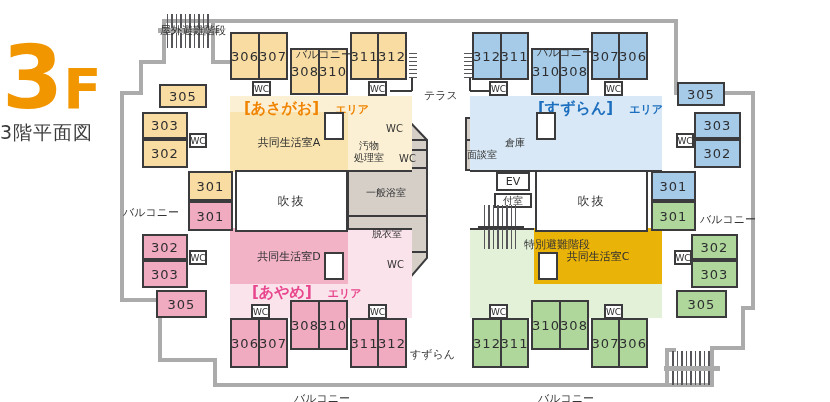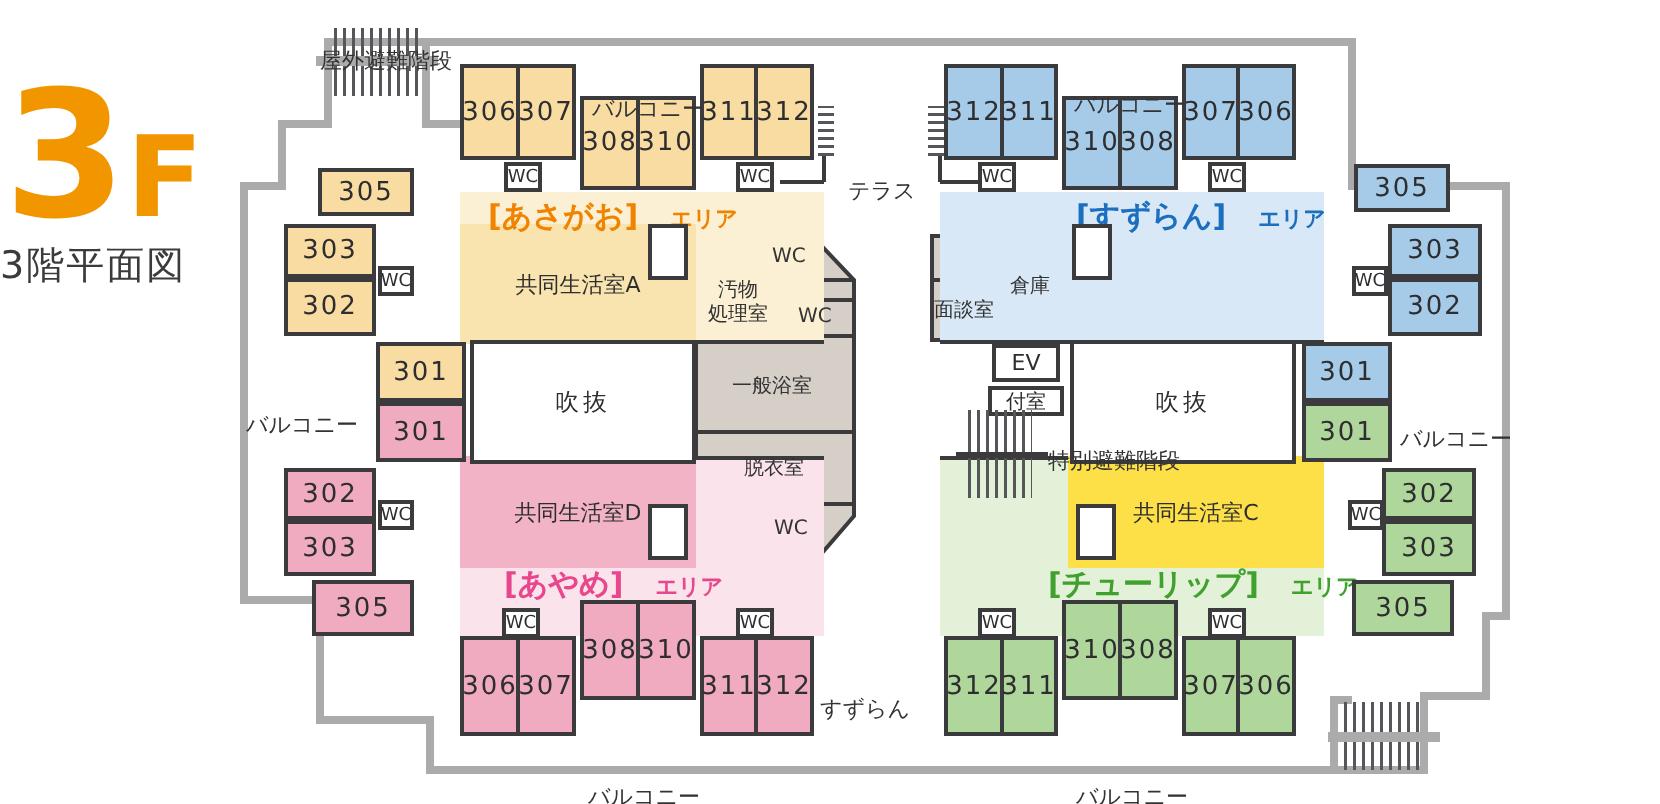--- a/index.html
+++ b/index.html
@@ -13,21 +13,21 @@
   .proom{background:#F0ABC0;} .groom{background:#AFD79B;}
   .white{background:#fff;}
   .wcbox{background:#fff;font-size:9px;letter-spacing:0;}
   .wash{position:absolute;box-sizing:border-box;}
   .ywash{background:#FCF0D4;} .bwash{background:#D8E8F6;}
   .pwash{background:#FBE3EC;} .gwash{background:#E3F1D9;}
   .bb{border-bottom:2px solid #3b3b3d;} .bt{border-top:2px solid #3b3b3d;}
   .sub{position:absolute;display:flex;align-items:center;justify-content:center;
        font-size:11px;color:#2e2e30;}
   .asub{background:#F9E4AF;} .bsub{background:#AFD2EC;}
-  .dsub{background:#F2B3C6;} .csub{background:#fde047;}
+  .dsub{background:#F2B3C6;} .csub{background:#eab308;}
   .lbl{position:absolute;font-size:11px;color:#333;white-space:nowrap;margin-top:22px;}
   .slbl{position:absolute;font-size:10px;color:#333;white-space:nowrap;}
   .area-lbl{position:absolute;font-weight:bold;font-size:15px;white-space:nowrap;}
   .area-lbl .sfx{font-size:11px;font-weight:bold;padding-left:16px;}
   .c-asagao{color:#F08300;} .c-suzuran{color:#1C6EBE;}
   .c-ayame{color:#E8478D;} .c-tulip{color:#41A12F;}
   .hatchv{position:absolute;background:repeating-linear-gradient(90deg,#55555a 0 1.5px,transparent 1.5px 4.5px);}
   .hatchh{position:absolute;background:repeating-linear-gradient(0deg,#55555a 0 1.5px,transparent 1.5px 4px);}
   .gbar{position:absolute;background:#ABABAB;}
   .kbar{position:absolute;background:#3b3b3d;}
@@ -80,21 +80,20 @@
   <div class="wash pwash bt" style="left:230px;top:228px;width:182px;height:90px"></div>
   <div class="wash gwash bt" style="left:470px;top:228px;width:192px;height:90px"></div>
 
   <div class="sub asub" style="left:230px;top:112px;width:118px;height:60px">共同生活室A</div>
   <div class="sub dsub" style="left:230px;top:228px;width:118px;height:56px">共同生活室D</div>
   <div class="sub csub" style="left:534px;top:228px;width:128px;height:56px">共同生活室C</div>
 
   <div class="area-lbl c-asagao" style="left:244px;top:99px"><span>[あさがお]</span><span class="sfx">エリア</span></div>
   <div class="area-lbl c-suzuran" style="left:538px;top:99px"><span>[すずらん]</span><span class="sfx">エリア</span></div>
   <div class="area-lbl c-ayame" style="left:252px;top:283px"><span>[あやめ]</span><span class="sfx">エリア</span></div>
-  <div class="area-lbl c-tulip" style="left:524px;top:283px"><span>[チューリップ]</span><span class="sfx">エリア</span></div>
 
   <div class="box yroom" style="left:230px;top:32px;width:30px;height:48px">306</div>
   <div class="box yroom" style="left:258px;top:32px;width:30px;height:48px">307</div>
   <div class="box yroom" style="left:290px;top:48px;width:30px;height:47px">308</div>
   <div class="box yroom" style="left:318px;top:48px;width:30px;height:47px">310</div>
   <div class="box yroom" style="left:350px;top:32px;width:29px;height:48px">311</div>
   <div class="box yroom" style="left:377px;top:32px;width:30px;height:48px">312</div>
   <div class="box wcbox" style="left:252px;top:81px;width:19px;height:15px">WC</div>
   <div class="box wcbox" style="left:368px;top:81px;width:19px;height:15px">WC</div>
   <div class="box yroom" style="left:159px;top:84px;width:48px;height:24px">305</div>
@@ -180,15 +179,15 @@
   <div class="lbl" style="left:160px;top:1px">屋外避難階段</div>
   <div class="lbl" style="left:652px;top:388px">屋外避難階段</div>
   <div class="lbl" style="left:296px;top:25px">バルコニー</div>
   <div class="lbl" style="left:537px;top:23px">バルコニー</div>
   <div class="lbl" style="left:424px;top:66px">テラス</div>
   <div class="lbl" style="left:123px;top:183px">バルコニー</div>
   <div class="lbl" style="left:700px;top:190px">バルコニー</div>
   <div class="lbl" style="left:294px;top:369px">バルコニー</div>
   <div class="lbl" style="left:538px;top:369px">バルコニー</div>
   <div class="lbl" style="left:410px;top:325px">すずらん</div>
-  <div class="lbl" style="left:524px;top:201px">特別避難階段</div>
+  <div class="lbl" style="left:524px;top:215px">特別避難階段</div>
 
 </div>
 
 </body></html>

